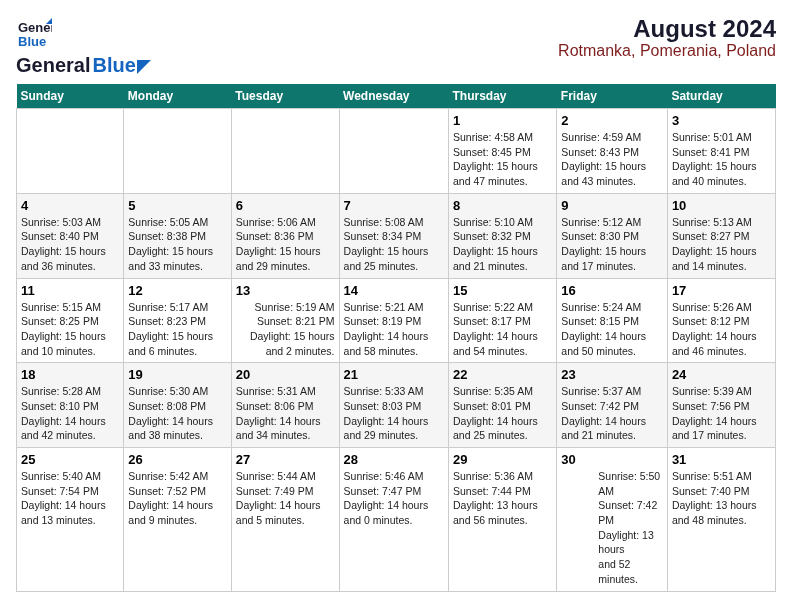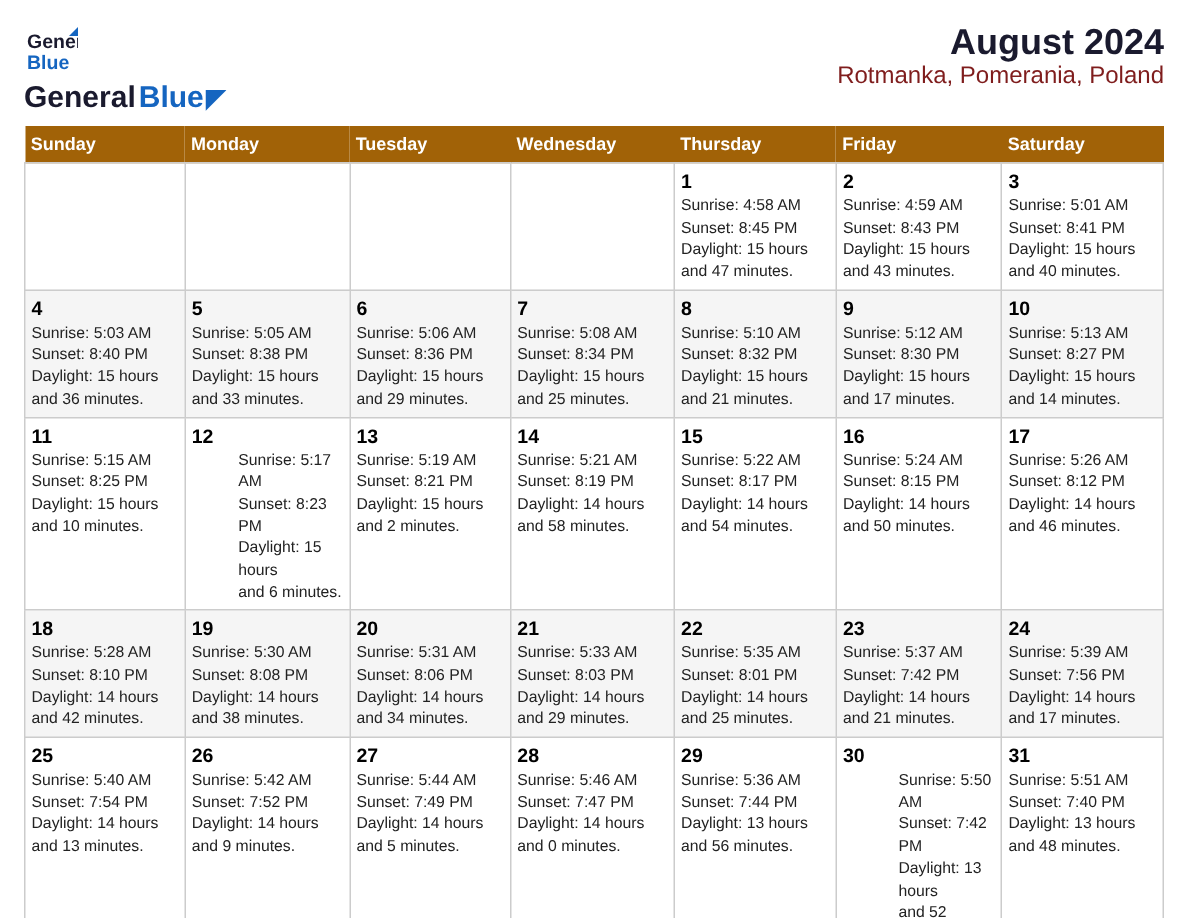--- a/index.html
+++ b/index.html
@@ -32,21 +32,21 @@
       font-size: 16px;
       font-weight: normal;
       color: #7f1d1d;
     }
     table {
       width: 100%;
       border-collapse: collapse;
       font-size: 11px;
     }
     thead tr th {
-      background: #a16207;
+      background: #0f766e;
       color: #fff;
       padding: 5px 4px;
       text-align: left;
       font-weight: bold;
       font-size: 12px;
     }
     tbody tr td {
       border: 1px solid #ccc;
       vertical-align: top;
       padding: 4px 4px;
@@ -189,28 +189,28 @@
       <tr>
         <td>
           <span class="day-num">11</span>
           <div class="day-info" style="white-space: pre-line;">Sunrise: 5:15 AM
 Sunset: 8:25 PM
 Daylight: 15 hours
 and 10 minutes.</div>
         </td>
         <td>
           <span class="day-num">12</span>
-          <div class="day-info" style="white-space: pre-line; margin-left: 31px;">Sunrise: 5:17 AM
+          <div class="day-info" style="white-space: pre-line;">Sunrise: 5:17 AM
 Sunset: 8:23 PM
 Daylight: 15 hours
 and 6 minutes.</div>
         </td>
         <td>
           <span class="day-num">13</span>
-          <div class="day-info" style="white-space: pre-line;">Sunrise: 5:19 AM
+          <div class="day-info" style="white-space: pre-line; text-align: right;">Sunrise: 5:19 AM
 Sunset: 8:21 PM
 Daylight: 15 hours
 and 2 minutes.</div>
         </td>
         <td>
           <span class="day-num">14</span>
           <div class="day-info" style="white-space: pre-line;">Sunrise: 5:21 AM
 Sunset: 8:19 PM
 Daylight: 14 hours
 and 58 minutes.</div>

